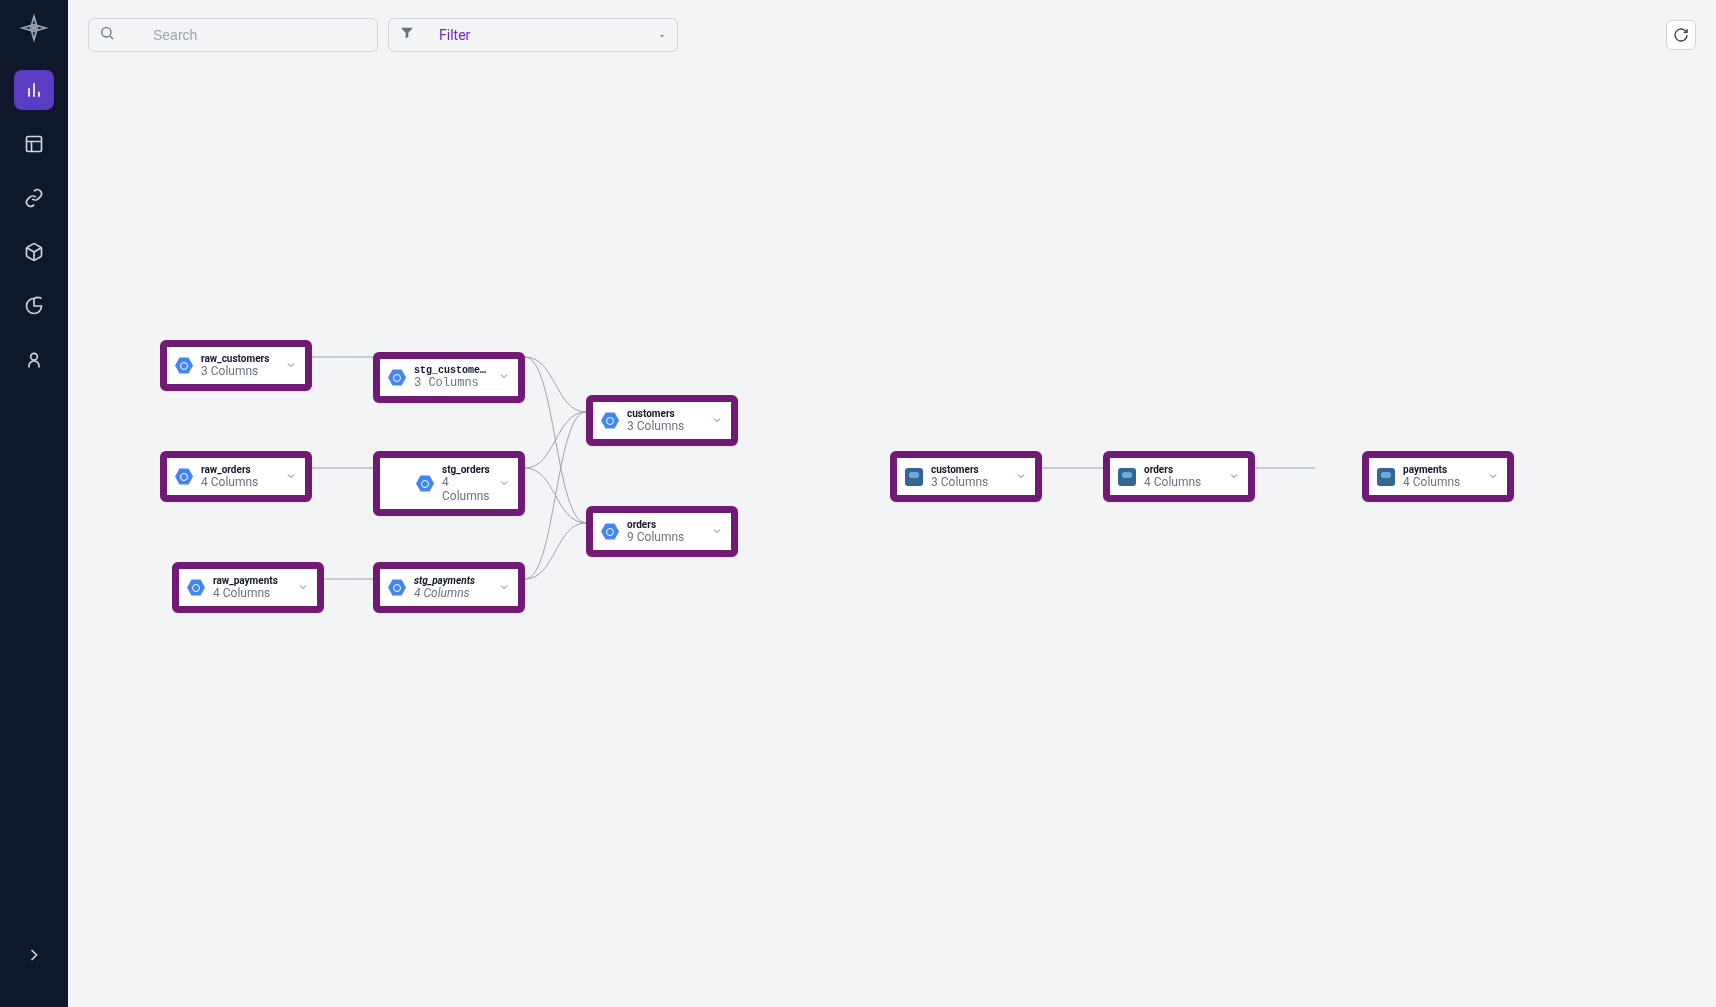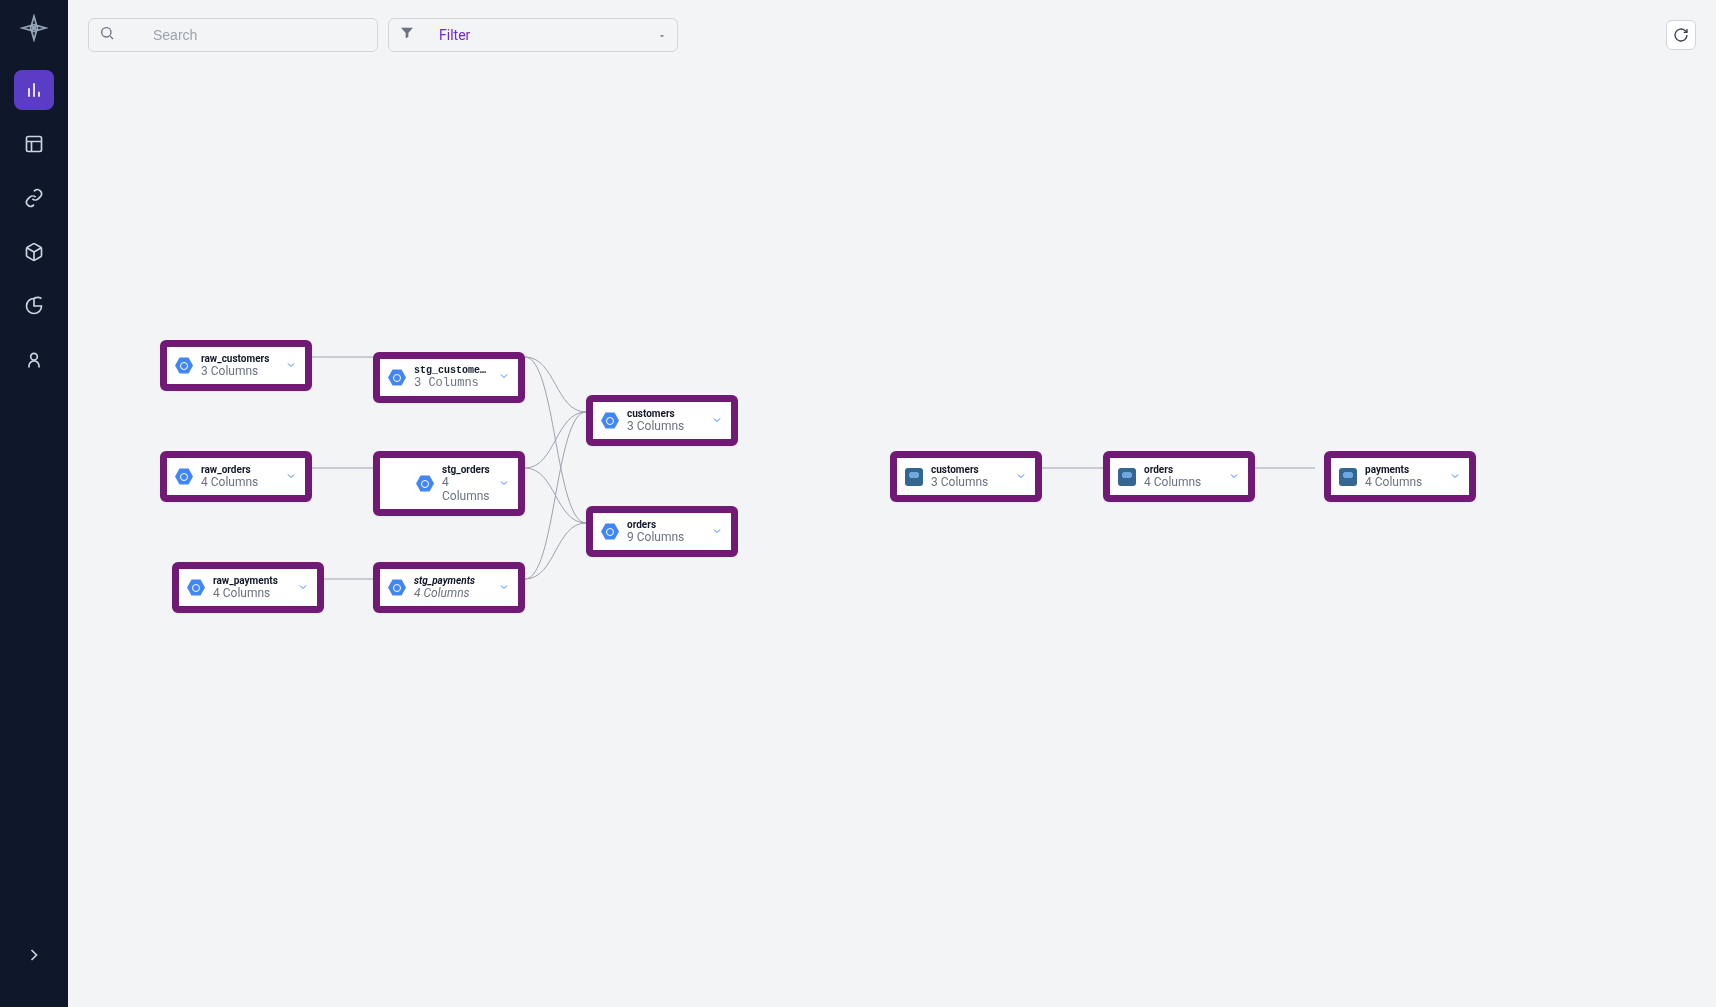--- a/index.html
+++ b/index.html
@@ -314,21 +314,21 @@
       <div class="node" style="left: 1035px; top: 399px;">
         <span class="icon pg"></span>
         <span class="txt">
           <div class="title">orders</div>
           <div class="sub">4 Columns</div>
         </span>
         <span class="chev"><svg viewBox="0 0 24 24" fill="none" stroke="currentColor" stroke-width="2">
             <path d="M6 9l6 6 6-6"></path>
           </svg></span>
       </div>
-      <div class="node" style="left: 1256px; top: 399px;">
+      <div class="node" style="left: 1294px; top: 399px;">
         <span class="icon pg"></span>
         <span class="txt">
           <div class="title">payments</div>
           <div class="sub">4 Columns</div>
         </span>
         <span class="chev"><svg viewBox="0 0 24 24" fill="none" stroke="currentColor" stroke-width="2">
             <path d="M6 9l6 6 6-6"></path>
           </svg></span>
       </div>
     </div>

